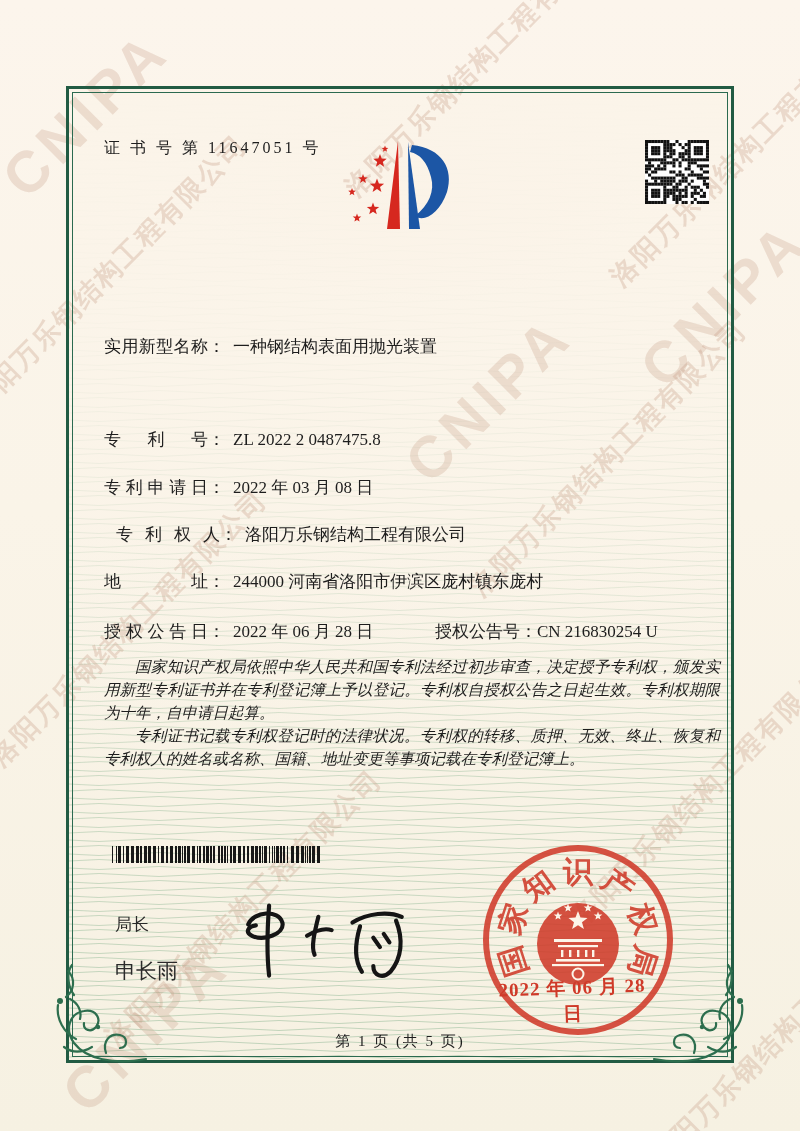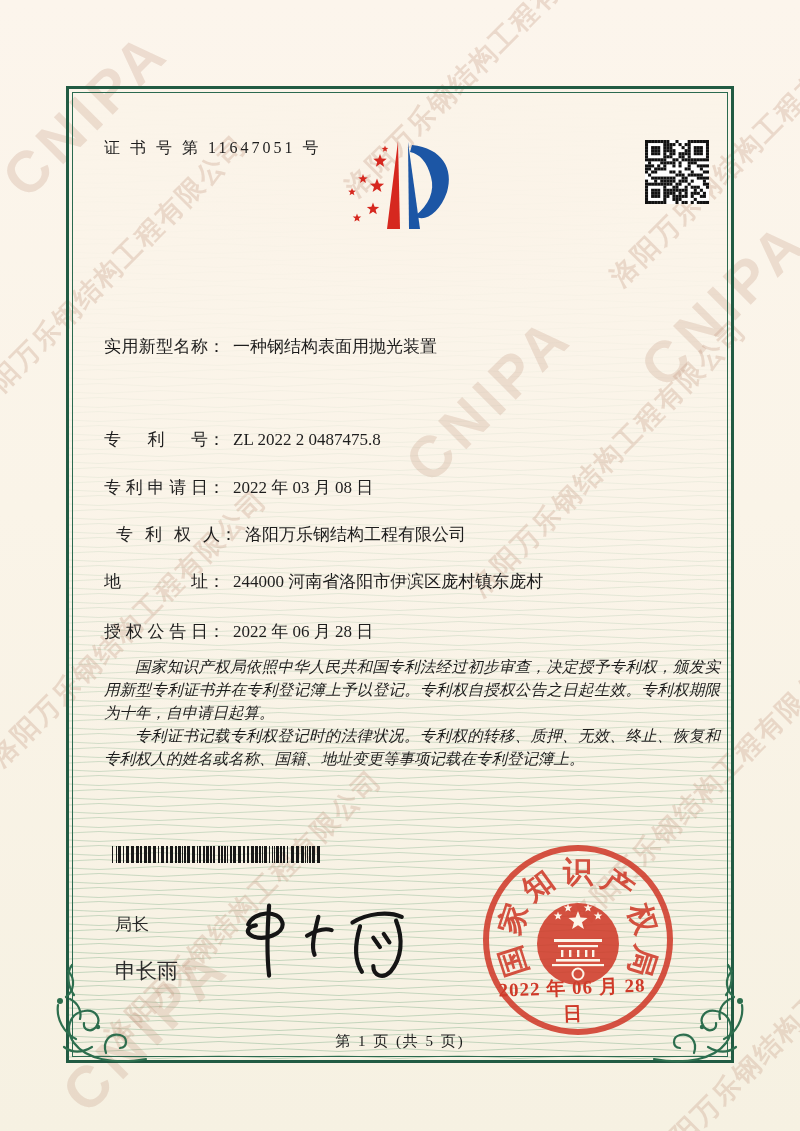--- a/index.html
+++ b/index.html
@@ -526,20 +526,23 @@
     <span class="flabel">专利申请日</span><span class="fcolon">：</span><span class="fvalue">2022 年 03 月 08 日</span>
   </div>
   <div class="abs frow" style="top:523px;margin-left:12px;">
     <span class="flabel">专利权人</span><span class="fcolon">：</span><span class="fvalue">洛阳万乐钢结构工程有限公司</span>
   </div>
   <div class="abs frow" style="top:570px;">
     <span class="flabel">地址</span><span class="fcolon">：</span><span class="fvalue">244000 河南省洛阳市伊滨区庞村镇东庞村</span>
   </div>
   <div class="abs frow" style="top:620px;">
     <span class="flabel">授权公告日</span><span class="fcolon">：</span><span class="fvalue">2022 年 06 月 28 日</span>
+    <span class="grant-extra">
+      <span>授权公告号</span><span>：</span><span>CN 216830254 U</span>
+    </span>
   </div>
 
   <div class="abs body-text content">
     <p>国家知识产权局依照中华人民共和国专利法经过初步审查，决定授予专利权，颁发实用新型专利证书并在专利登记簿上予以登记。专利权自授权公告之日起生效。专利权期限为十年，自申请日起算。</p>
     <p>专利证书记载专利权登记时的法律状况。专利权的转移、质押、无效、终止、恢复和专利权人的姓名或名称、国籍、地址变更等事项记载在专利登记簿上。</p>
   </div>
 
   <div class="abs barcode" id="barcode">
       <div style="left:0px;width:1px"></div>
       <div style="left:4px;width:1px"></div>

